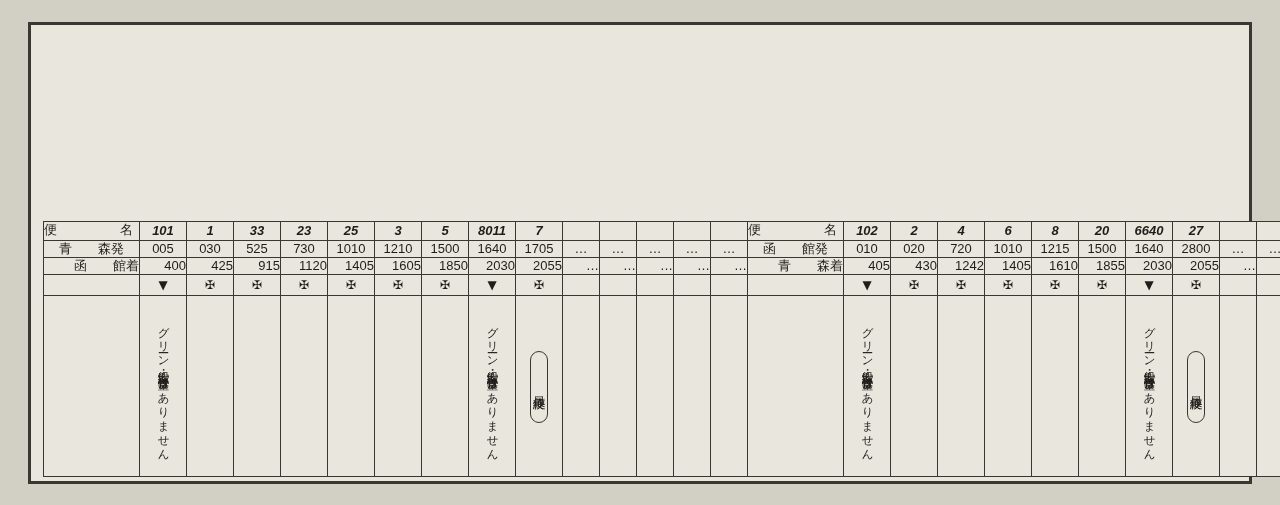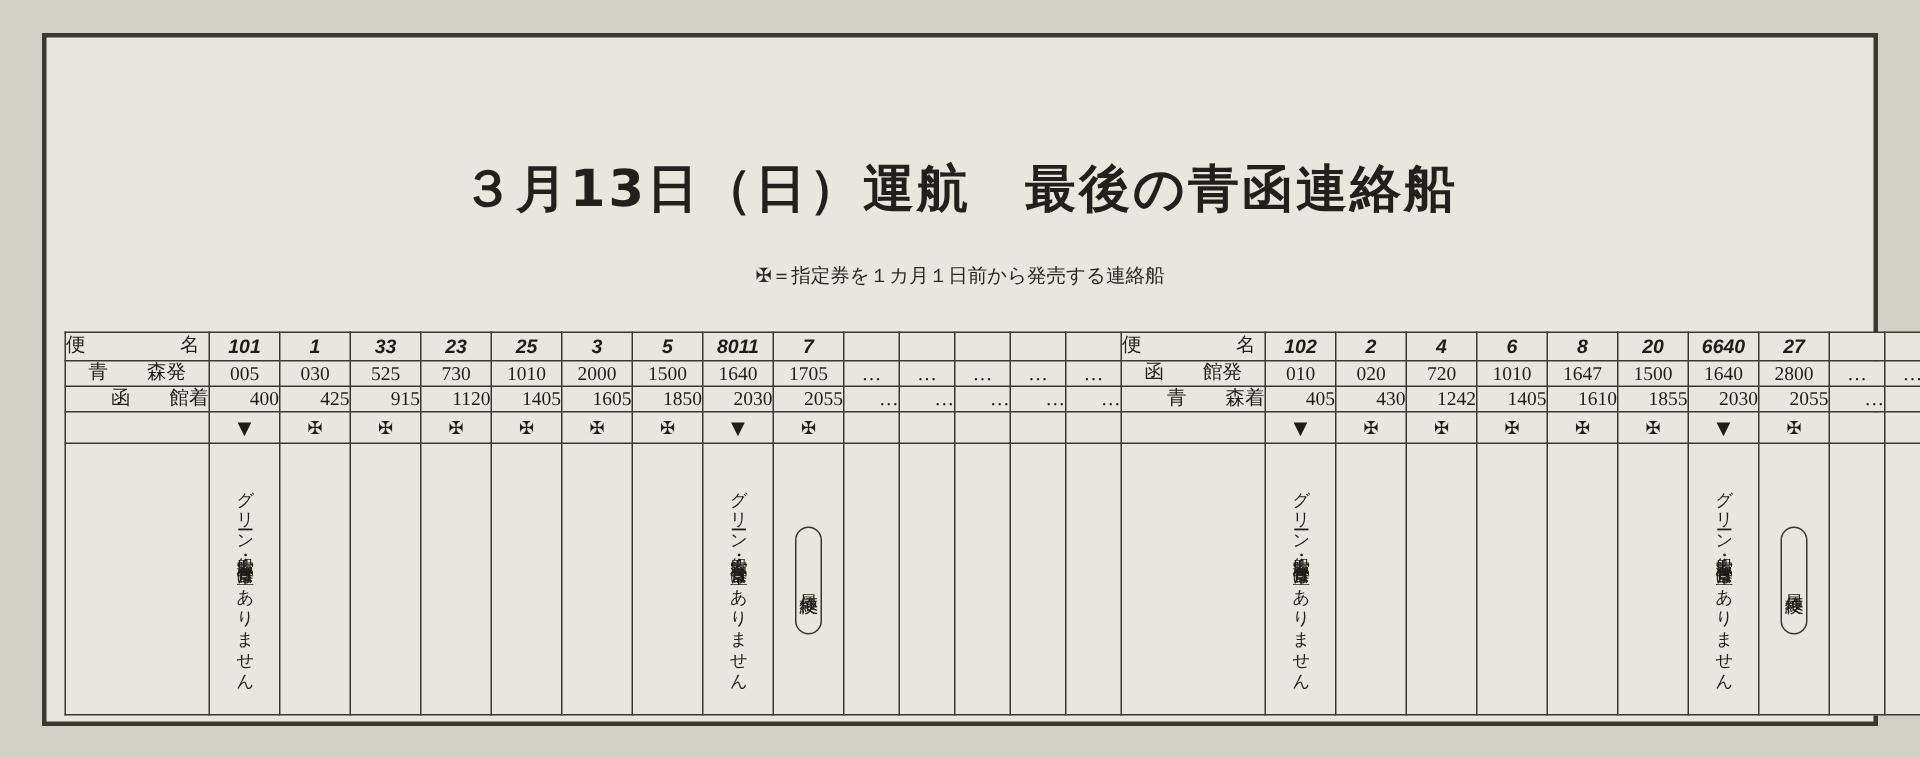--- a/index.html
+++ b/index.html
@@ -84,21 +84,21 @@
     white-space:nowrap;
     letter-spacing:0px;
   }
   .rowlabel .sp{display:inline-block;width:26px;}
   .shipno{
     font-style:italic;
     font-weight:bold;
     font-size:15px;
     font-family:Liberation Sans, sans-serif;
   }
-  .time{font-size:13.5px;font-family:Liberation Serif, serif;}
+  .time{font-size:13.5px;font-family:Liberation Sans, sans-serif;}
   .cross{font-size:12px;}
   
   .vnote{
     writing-mode:vertical-rl;
     text-orientation:upright;
     font-size:12px;
     line-height:1.15;
     letter-spacing:1px;
     margin:2px auto 0 auto;
     height:172px;
@@ -116,22 +116,20 @@
   }
   .notecell{vertical-align:top;}
 </style>
 </head>
 <body>
 
 <div id="page">
   <div class="sheet">
     <div class="inner">
 
-      <div class="title">３月13日（日）運航　最後の青函連絡船</div>
-      <div class="subtitle">✠＝指定券を１カ月１日前から発売する連絡船</div>
 
       <div class="tablewrap">
         <table class="tt">
           <colgroup id="cols">
               <col style="width: 96px;">
               <col style="width: 47px;">
               <col style="width: 47px;">
               <col style="width: 47px;">
               <col style="width: 47px;">
               <col style="width: 47px;">
@@ -185,35 +183,35 @@
                 <td class="shipno"></td>
                 <td class="shipno"></td>
               </tr>
               <tr class="r-dep">
                 <td class="rowlabel"><span>青</span><span class="sp"></span><span>森発</span></td>
                 <td class="time">005</td>
                 <td class="time">030</td>
                 <td class="time">525</td>
                 <td class="time">730</td>
                 <td class="time">1010</td>
-                <td class="time">2000</td>
+                <td class="time">1210</td>
                 <td class="time">1500</td>
                 <td class="time">1640</td>
                 <td class="time">1705</td>
                 <td class="time">…</td>
                 <td class="time">…</td>
                 <td class="time">…</td>
                 <td class="time">…</td>
                 <td class="time">…</td>
                 <td class="rowlabel"><span>函</span><span class="sp"></span><span>館発</span></td>
                 <td class="time">010</td>
                 <td class="time">020</td>
                 <td class="time">720</td>
                 <td class="time">1010</td>
-                <td class="time">1647</td>
+                <td class="time">1215</td>
                 <td class="time">1500</td>
                 <td class="time">1640</td>
                 <td class="time">2800</td>
                 <td class="time">…</td>
                 <td class="time">…</td>
               </tr>
               <tr class="r-arr">
                 <td class="rowlabel"><span>函</span><span class="sp"></span><span>館着</span></td>
                 <td class="time">400</td>
                 <td class="time">425</td>

